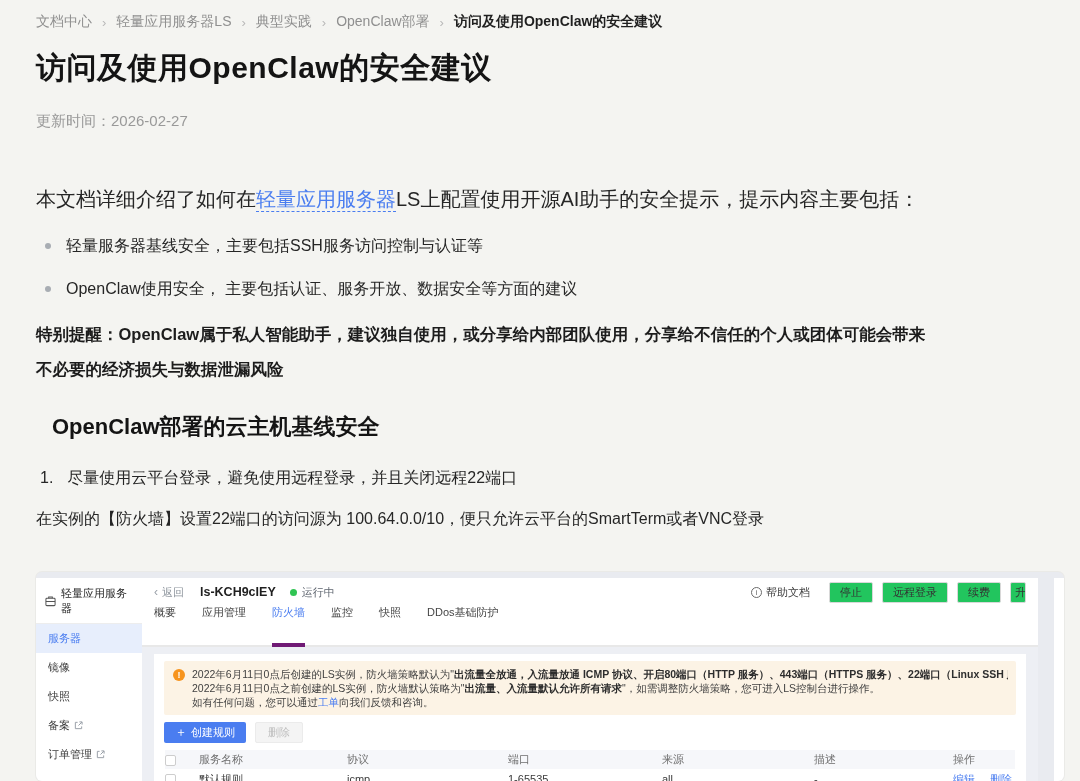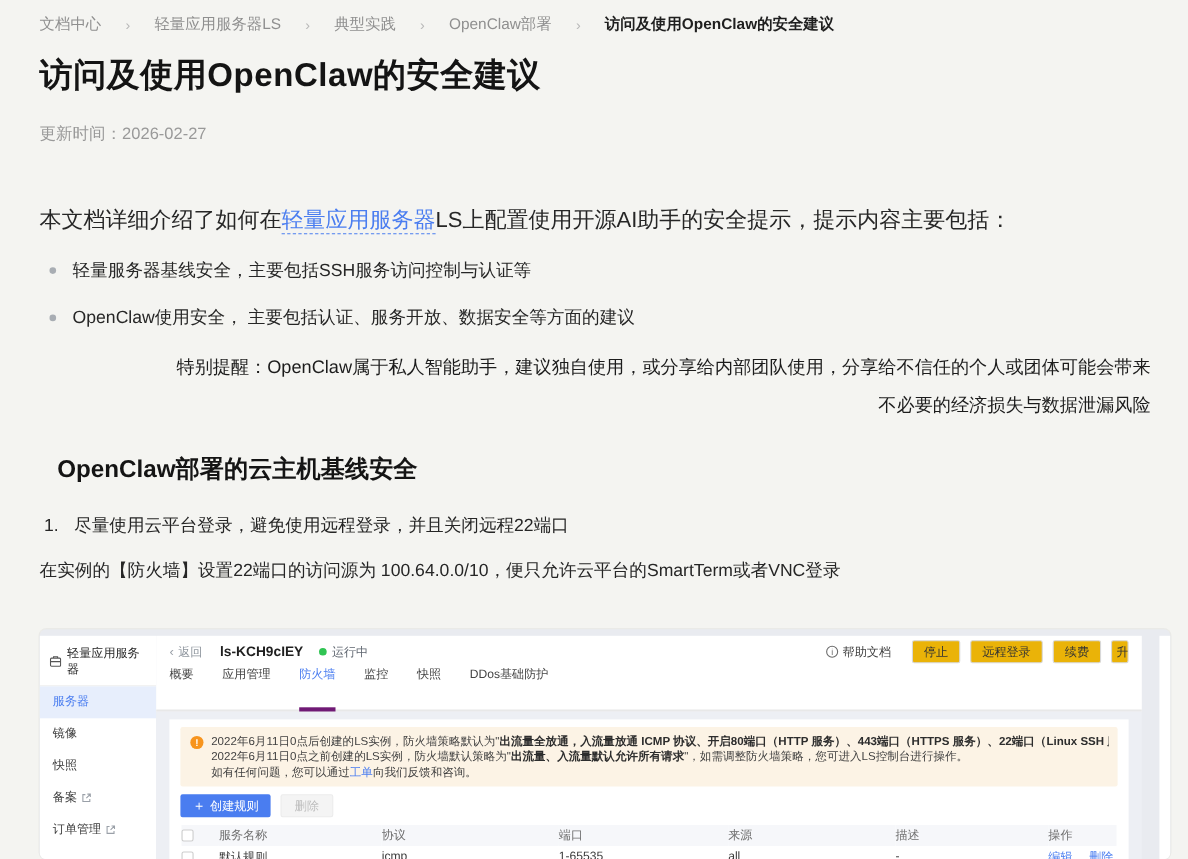--- a/index.html
+++ b/index.html
@@ -5,34 +5,34 @@
   * { margin:0; padding:0; box-sizing:border-box; }
   html,body { width:1080px; height:781px; overflow:hidden; }
   body {
     font-family:"Liberation Sans","DejaVu Sans",sans-serif;
     background:#f4f4f1;
     color:#262626;
   }
   .page { position:relative; width:1080px; height:781px; }
 
   
-  .breadcrumb { position:absolute; top:13px; left:36px; font-size:14px; color:#8f8f8f; display:flex; align-items:center;gap:12px; }
+  .breadcrumb { position:absolute; top:13px; left:36px; font-size:14px; color:#8f8f8f; display:flex; align-items:center; }
   .breadcrumb .crumb { color:#8f8f8f; cursor:pointer; }
   .breadcrumb .sep { color:#b9b9b9; margin:0 10px; font-size:13px; }
   .breadcrumb .current { color:#1f1f1f; font-weight:700; }
 
   
   .doc-title { position:absolute; top:48px; left:36px; font-size:30px; font-weight:700; color:#141414; letter-spacing:.5px; }
   .doc-meta { position:absolute; top:112px; left:36px; font-size:15px; color:#999; }
   .intro { position:absolute; top:186px; left:36px; font-size:20px; color:#262626; }
   .doc-link { color:#4a7df0; border-bottom:1px dashed #4a7df0; padding-bottom:1px; cursor:pointer; }
   .bullet { position:absolute; left:36px; font-size:16px; color:#262626; padding-left:30px; }
   .bullet .dot { position:absolute; left:9px; top:7px; width:6px; height:6px; border-radius:50%; background:#a8adb3; }
   .bullet1 { top:236px; } .bullet2 { top:279px; }
-  .notice { position:absolute; top:317px; left:36px; width:1010px; font-size:16.5px; font-weight:400; color:#1c1c1c; line-height:35px;text-align:right; }
+  .notice { position:absolute; top:317px; left:36px; width:1010px; font-size:16.5px; font-weight:700; color:#1c1c1c; line-height:35px; }
   .notice span { display:block; }
   .h2 { position:absolute; top:412px; left:52px; font-size:22px; font-weight:700; color:#141414; }
   .step { position:absolute; top:468px; left:40px; font-size:16px; color:#262626; }
   .step .num { margin-right:14px; }
   .para { position:absolute; top:509px; left:36px; font-size:16px; color:#262626; }
 
   
   .shot { position:absolute; top:572px; left:36px; width:1028px; height:209px;
           background:#e9ebf0; border-radius:6px; overflow:hidden;
           box-shadow:0 0 0 1px rgba(0,0,0,0.04); }
@@ -51,21 +51,21 @@
   .cs-hrow { display:flex; align-items:center; padding:5px 12px 1px; height:24px; }
   .back-ico { color:#9aa0a8; font-size:12px; margin-right:4px; }
   .back-lbl { color:#8f969e; font-size:11px; }
   .inst-id { font-size:12.5px; font-weight:700; color:#1f1f1f; margin-left:16px; }
   .status { display:flex; align-items:center; gap:5px; margin-left:14px; }
   .status .g-dot { width:7px; height:7px; border-radius:50%; background:#30c453; }
   .status .s-lbl { font-size:11px; color:#5f6670; }
   .cs-hright { margin-left:auto; display:flex; align-items:center; }
   .help { display:flex; align-items:center; gap:4px; font-size:11px; color:#404040; margin-right:10px; cursor:pointer; }
   .help .i-circ { width:11px; height:11px; border:1px solid #6b6b6b; border-radius:50%; font-size:8px; line-height:10px; text-align:center; color:#6b6b6b; font-style:normal; }
-  .cs-btn { border:1px solid #d8d8d8; background:#eab308; font-size:11px; height:21px; padding:0 10px; border-radius:2px; color:#333; margin-left:9px; cursor:pointer; font-family:inherit; white-space:nowrap; }
+  .cs-btn { border:1px solid #d8d8d8; background:#22c55e; font-size:11px; height:21px; padding:0 10px; border-radius:2px; color:#333; margin-left:9px; cursor:pointer; font-family:inherit; white-space:nowrap; }
   .cs-btn.cut { width:16px; padding:0 4px; overflow:hidden; }
 
   .cs-tabs { display:flex; gap:26px; padding:3px 12px 0; font-size:11px; color:#454545; }
   .cs-tab { padding-bottom:23px; cursor:pointer; }
   .cs-tab.active { color:#4a7df0; border-bottom:4px solid #701a75; margin-bottom:-2px; }
 
   .cs-content { flex:1; background:#edeff4; padding:7px 12px 0; min-width:0; }
   .card { background:#fff; padding:7px 10px 10px; }
 
   .banner { position:relative; background:#fcf3e5; border-radius:2px; padding:6px 8px 6px 28px; font-size:10.5px; line-height:14px; color:#3f3f3f; }

